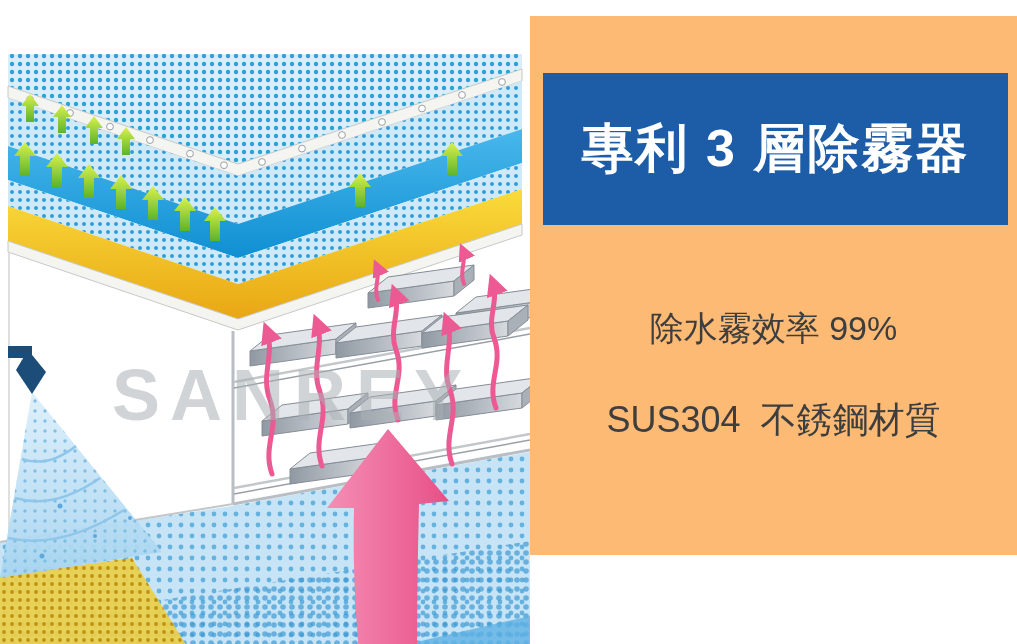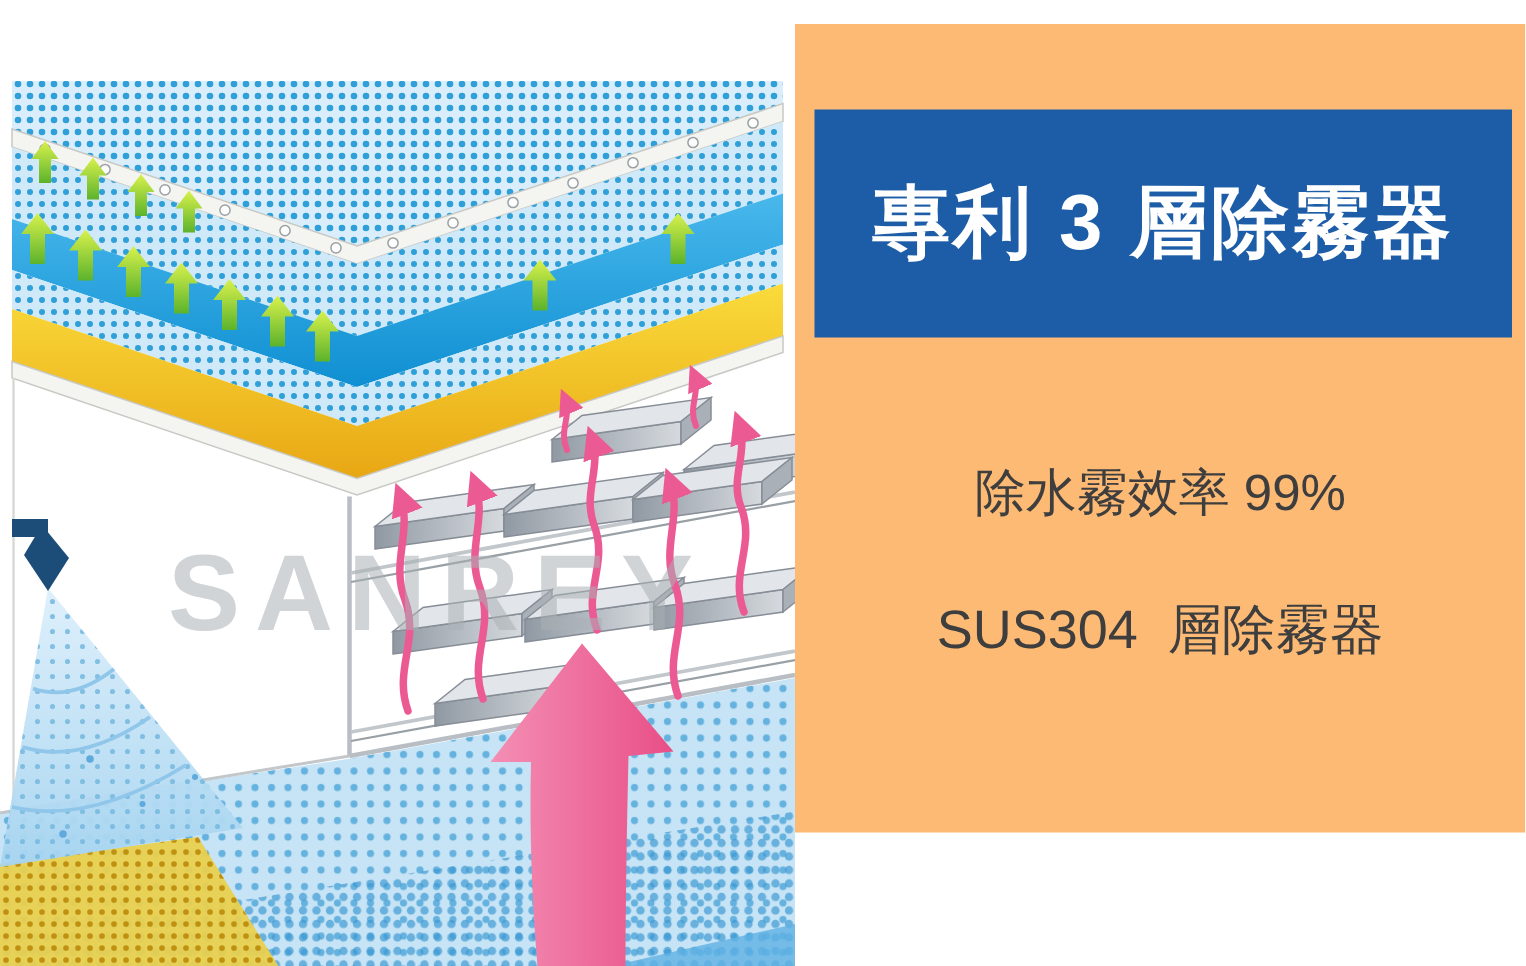--- a/index.html
+++ b/index.html
@@ -193,16 +193,16 @@
 
       <text x="292" y="384" font-size="72" font-weight="bold" letter-spacing="10" text-anchor="middle" fill="#aab0b5" fill-opacity="0.55" font-family="Liberation Sans, DejaVu Sans, sans-serif">SANREY</text>
     </svg>
   </div>
 
   <div class="content">
     <div class="banner">
       <span class="banner-title">專利 3 層除霧器</span>
     </div>
     <div class="feature feature-efficiency">除水霧效率 99%</div>
-    <div class="feature feature-material">SUS304  層除霧器</div>
+    <div class="feature feature-material">SUS304  不銹鋼材質</div>
   </div>
 
 </div>
 
 </body></html>

